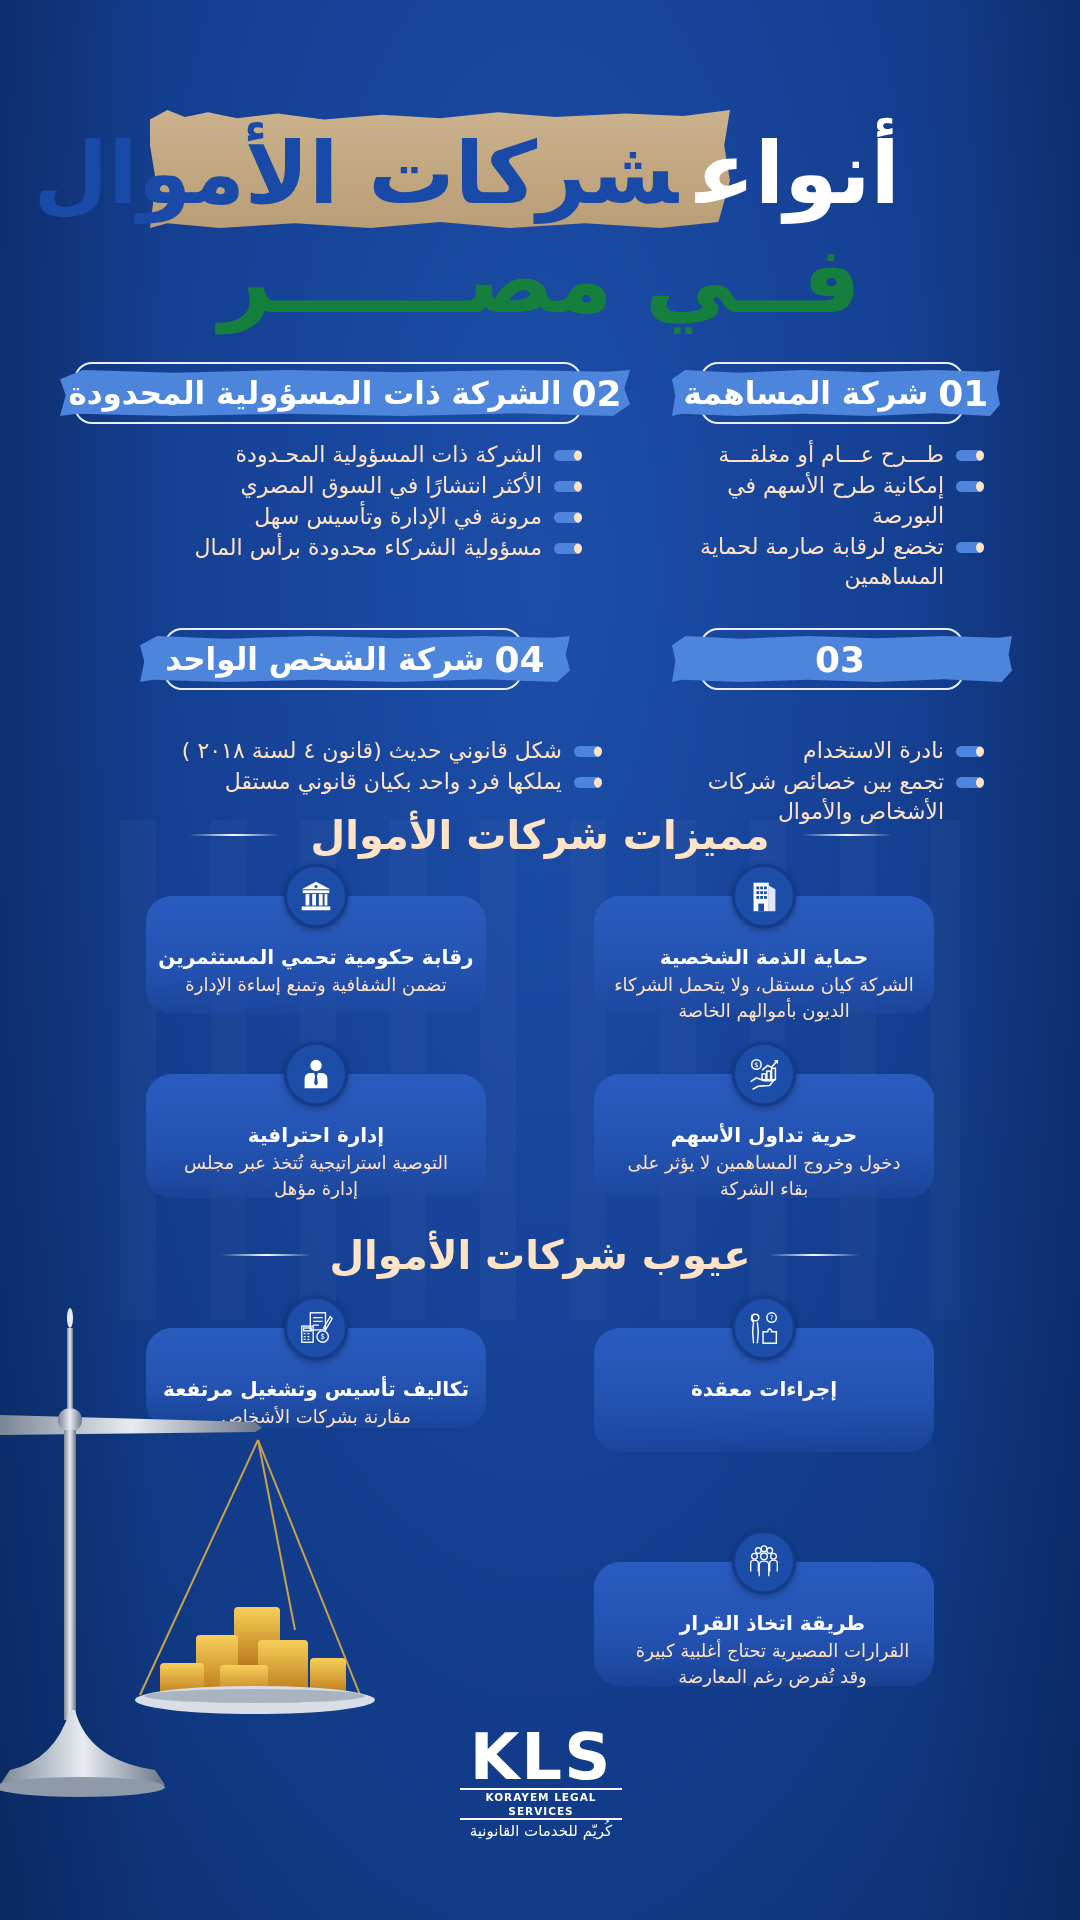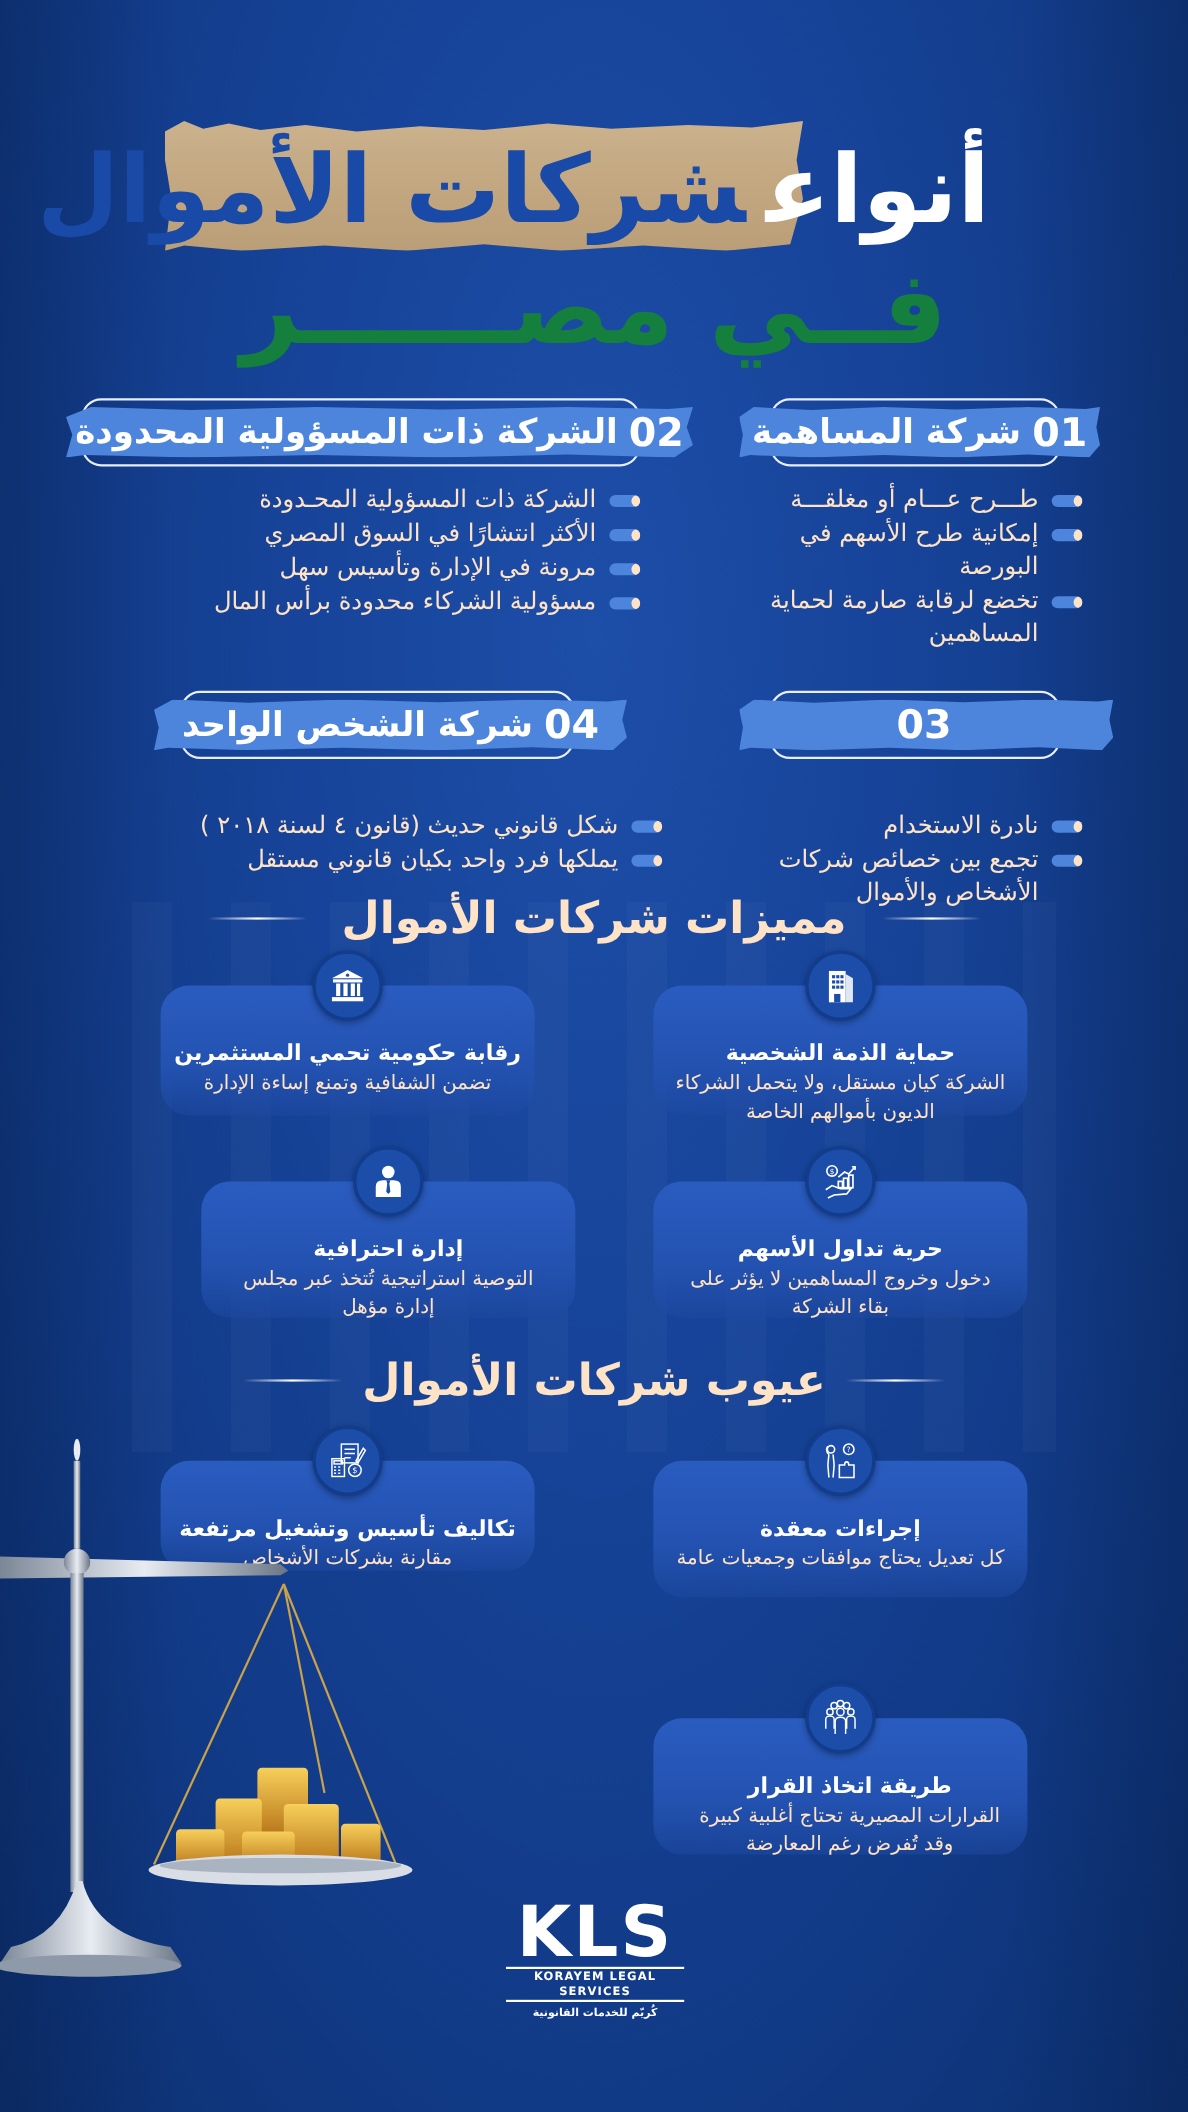--- a/index.html
+++ b/index.html
@@ -108,21 +108,21 @@
   .card .ctitle { font-size: 20px; font-weight: bold; color: #ffffff; line-height: 30px; margin-top: 10px; }
   .card .cdesc { font-size: 18px; color: #ffe3c7; line-height: 26px; padding: 0 20px 14px; }
 
   
   .scale { position: absolute; left: 0; top: 1300px; width: 400px; height: 620px; }
 
   
   .logo { position: absolute; top: 1728px; left: 460px; width: 162px; text-align: center; }
   .logo .kls { font-family: "DejaVu Sans", sans-serif; font-weight: bold; font-size: 64px; line-height: 58px; color: #ffffff; letter-spacing: 2px; direction: ltr; }
   .logo .en { font-size: 10.5px; font-weight: bold; color: #ffffff; border-top: 2px solid #fff; border-bottom: 2px solid #fff; letter-spacing: 1px; margin-top: 2px; direction: ltr; line-height: 14px; }
-  .logo .ar { font-size: 10px; font-weight: bold; color: #ffffff; line-height: 22px; }
+  .logo .ar { font-size: 15px; font-weight: normal; color: #ffffff; line-height: 22px; }
 </style>
 </head>
 <body>
 
 <div class="bg-vignette"></div>
 <div class="bg-court"></div>
 
 <div class="title-wrap" style="top:0;">
   <div class="paper"></div>
   <div class="title-line1">
@@ -282,21 +282,21 @@
         <rect x="18" y="20" width="4" height="6"></rect>
         <rect x="23" y="17" width="4" height="9"></rect>
         <rect x="28" y="14" width="4" height="12"></rect>
         <path d="M6 28 L12 24 L20 27 L30 27 L26 32 L14 33 L8 36"></path>
       </svg>
   </div>
   <div class="ctitle">حرية تداول الأسهم</div>
   <div class="cdesc">دخول وخروج المساهمين لا يؤثر على بقاء الشركة</div>
 </div>
 
-<div class="card" style="top:1074px; left:146px; height:124px;margin-left:37px;">
+<div class="card" style="top:1074px; left:146px; height:124px;">
   <div class="icon-circle">
     <svg viewBox="0 0 40 40">
         <circle cx="20" cy="11" r="6" fill="#fff"></circle>
         <path d="M8 35 L8 25 Q8 19 15 19 L25 19 Q32 19 32 25 L32 35 Z" fill="#fff"></path>
         <polygon points="18,19 22,19 21,22 22,30 20,32 18,30 19,22" fill="#1c4da8"></polygon>
       </svg>
   </div>
   <div class="ctitle">إدارة احترافية</div>
   <div class="cdesc">التوصية استراتيجية تُتخذ عبر مجلس إدارة مؤهل</div>
 </div>
@@ -311,21 +311,20 @@
   <div class="icon-circle">
     <svg viewBox="0 0 40 40" fill="none" stroke="#fff" stroke-width="1.5">
         <circle cx="11" cy="9" r="3.5"></circle>
         <path d="M9 14 L8 24 L9 36 M13 14 L14 24 L13 36 M9 14 Q5 10 8 6"></path>
         <circle cx="28" cy="9" r="5"></circle>
         <text x="28" y="12" font-size="7" fill="#fff" stroke="none" text-anchor="middle">?</text>
         <path d="M19 24 L24 24 Q24 21 26 21 Q28 21 28 24 L33 24 L33 36 L19 36 Z"></path>
       </svg>
   </div>
   <div class="ctitle">إجراءات معقدة</div>
-  <div class="cdesc">كل تعديل يحتاج موافقات وجمعيات عامة</div>
 </div>
 
 <div class="card" style="top:1328px; left:146px; height:100px;">
   <div class="icon-circle">
     <svg viewBox="0 0 40 40" fill="none" stroke="#fff" stroke-width="1.4">
         <rect x="14" y="4" width="16" height="18"></rect>
         <path d="M17 9 H27 M17 13 H27 M17 17 H23"></path>
         <path d="M28 20 L35 8 L37 10 L30 22 Z"></path>
         <rect x="5" y="18" width="12" height="17"></rect>
         <rect x="7" y="20" width="8" height="3"></rect>

